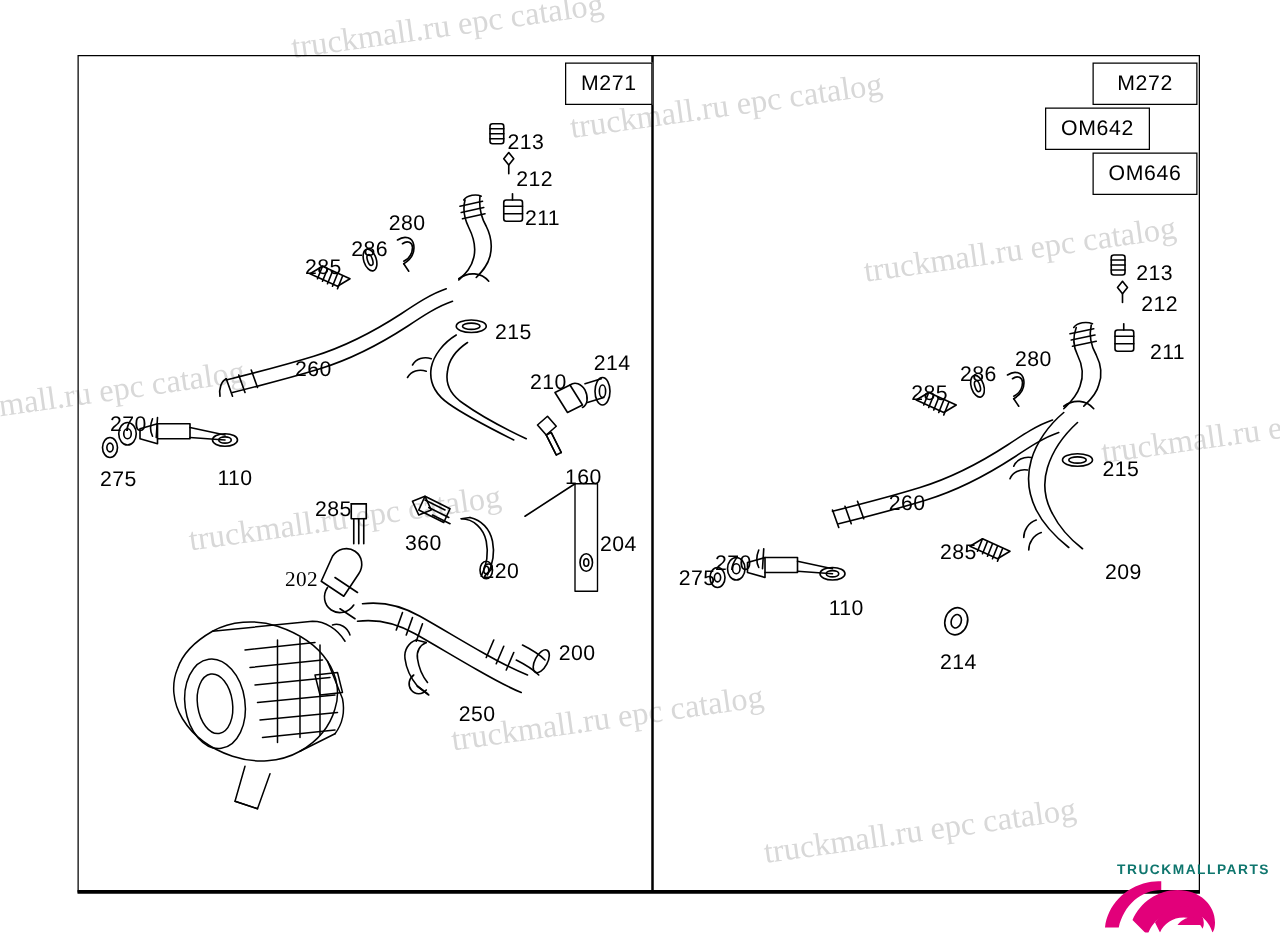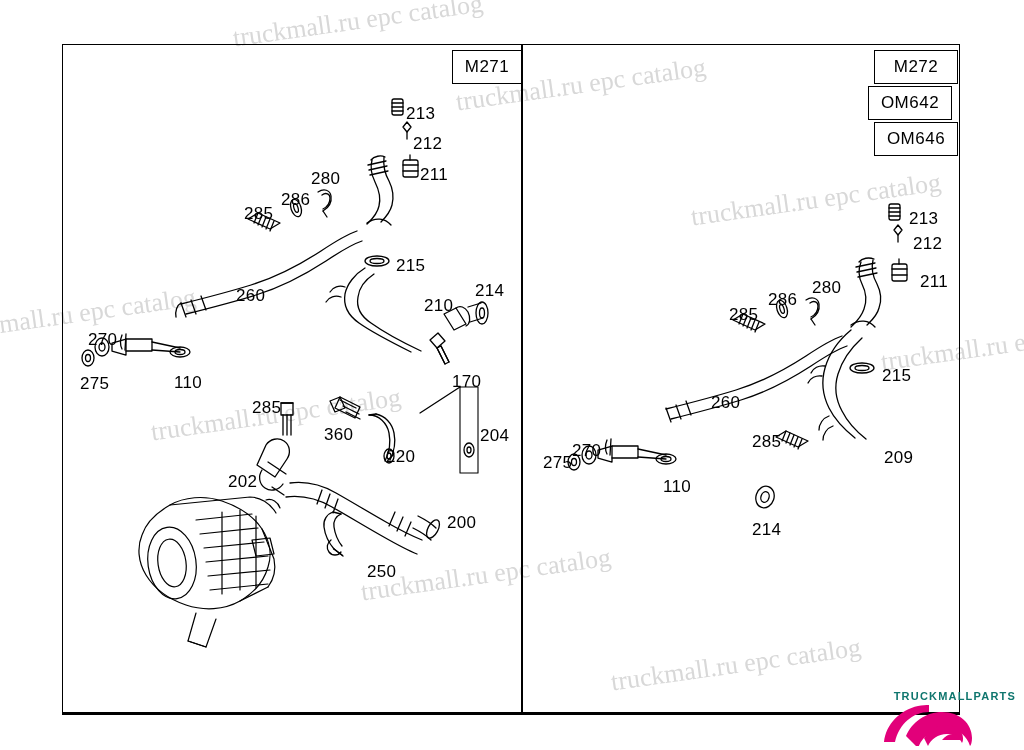--- a/index.html
+++ b/index.html
@@ -95,21 +95,21 @@
     <div class="wm" style="left:360px; top:560px; transform:rotate(-8deg);">truckmall.ru epc catalog</div>
     <div class="wm" style="left:610px; top:650px; transform:rotate(-8deg);">truckmall.ru epc catalog</div>
   </div>
 
   <div class="frame" style="left:62px; top:44px; width:898px; height:670px;"></div>
   <div class="divider" style="left:521px; top:44px; width:2px; height:670px;"></div>
   <div class="divider" style="left:62px; top:712px; width:898px; height:3px;"></div>
 
   <div class="label-box" style="left:452px; top:50px; width:70px; height:34px;">M271</div>
   <div class="label-box" style="left:874px; top:50px; width:84px; height:34px;">M272</div>
-  <div class="label-box" style="left:868px; top:86px; width:84px; height:34px;">OM642</div>
+  <div class="label-box" style="left:836px; top:86px; width:84px; height:34px;">OM642</div>
   <div class="label-box" style="left:874px; top:122px; width:84px; height:34px;">OM646</div>
 
   <svg class="art" viewBox="0 0 1024 750">
     <g fill="none" stroke="#000" stroke-width="1.3" stroke-linecap="round" stroke-linejoin="round">
 
       <g>
         <rect x="392" y="99" width="11" height="16" rx="2"></rect>
         <path d="M392 103h11M392 107h11M392 111h11"></path>
       </g>
 
@@ -364,26 +364,26 @@
   <div class="callout" style="left:311px; top:169px;">280</div>
   <div class="callout" style="left:281px; top:190px;">286</div>
   <div class="callout" style="left:244px; top:204px;">285</div>
   <div class="callout" style="left:396px; top:256px;">215</div>
   <div class="callout" style="left:475px; top:281px;">214</div>
   <div class="callout" style="left:236px; top:286px;">260</div>
   <div class="callout" style="left:424px; top:296px;">210</div>
   <div class="callout" style="left:88px; top:330px;">270</div>
   <div class="callout" style="left:80px; top:374px;">275</div>
   <div class="callout" style="left:174px; top:373px;">110</div>
-  <div class="callout" style="left:452px; top:372px;">170</div>
+  <div class="callout" style="left:452px; top:372px;">160</div>
   <div class="callout" style="left:252px; top:398px;">285</div>
   <div class="callout" style="left:324px; top:425px;">360</div>
   <div class="callout" style="left:480px; top:426px;">204</div>
   <div class="callout" style="left:386px; top:447px;">220</div>
-  <div class="callout" style="left:228px; top:472px;">202</div>
+  <div class="callout" style="left:228px; top:454px;font-family:Liberation Serif, serif;">202</div>
   <div class="callout" style="left:447px; top:513px;">200</div>
   <div class="callout" style="left:338px; top:562px;margin-left:29px;">250</div>
 
   <div class="callout" style="left:909px; top:209px;">213</div>
   <div class="callout" style="left:913px; top:234px;">212</div>
   <div class="callout" style="left:920px; top:272px;">211</div>
   <div class="callout" style="left:812px; top:278px;">280</div>
   <div class="callout" style="left:768px; top:290px;">286</div>
   <div class="callout" style="left:729px; top:305px;">285</div>
   <div class="callout" style="left:882px; top:366px;">215</div>

